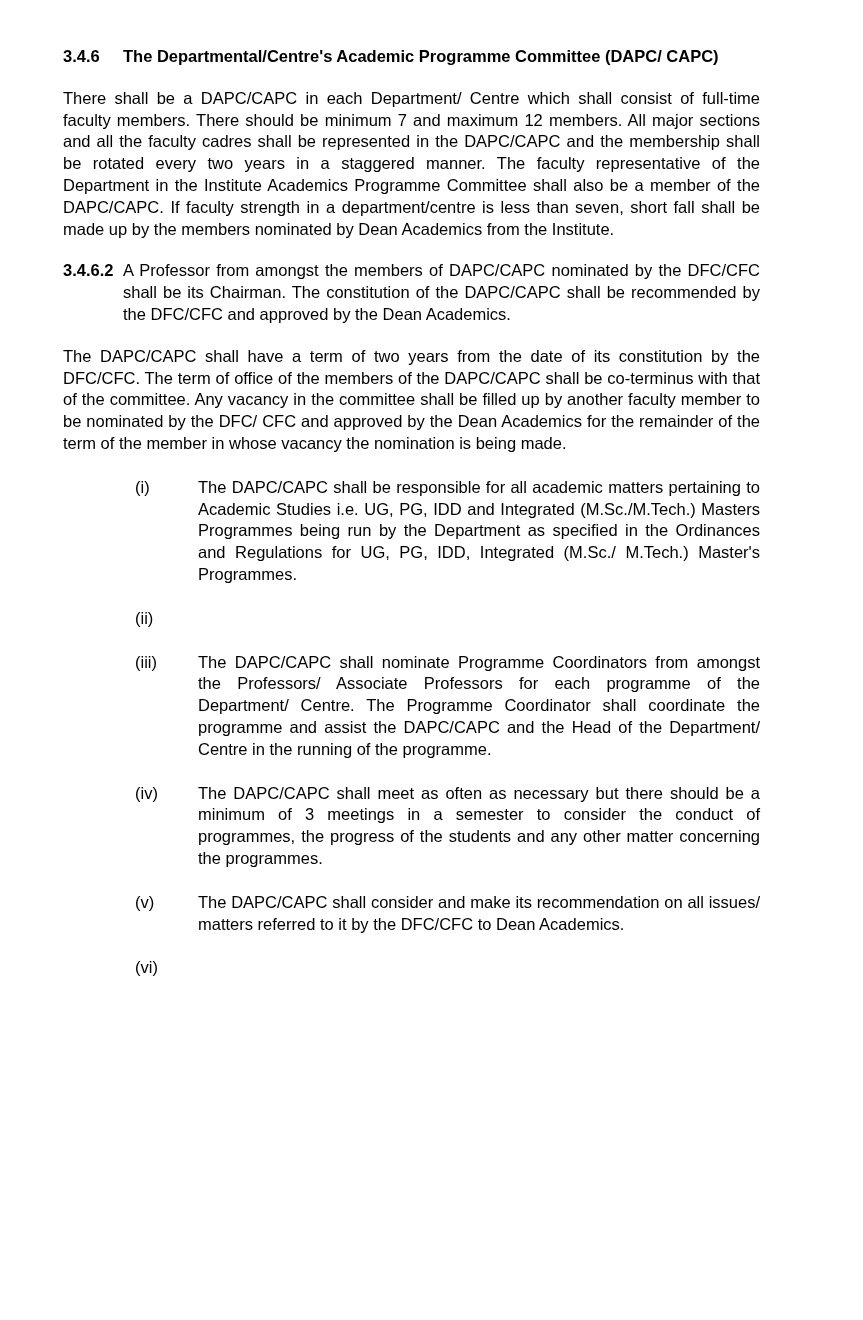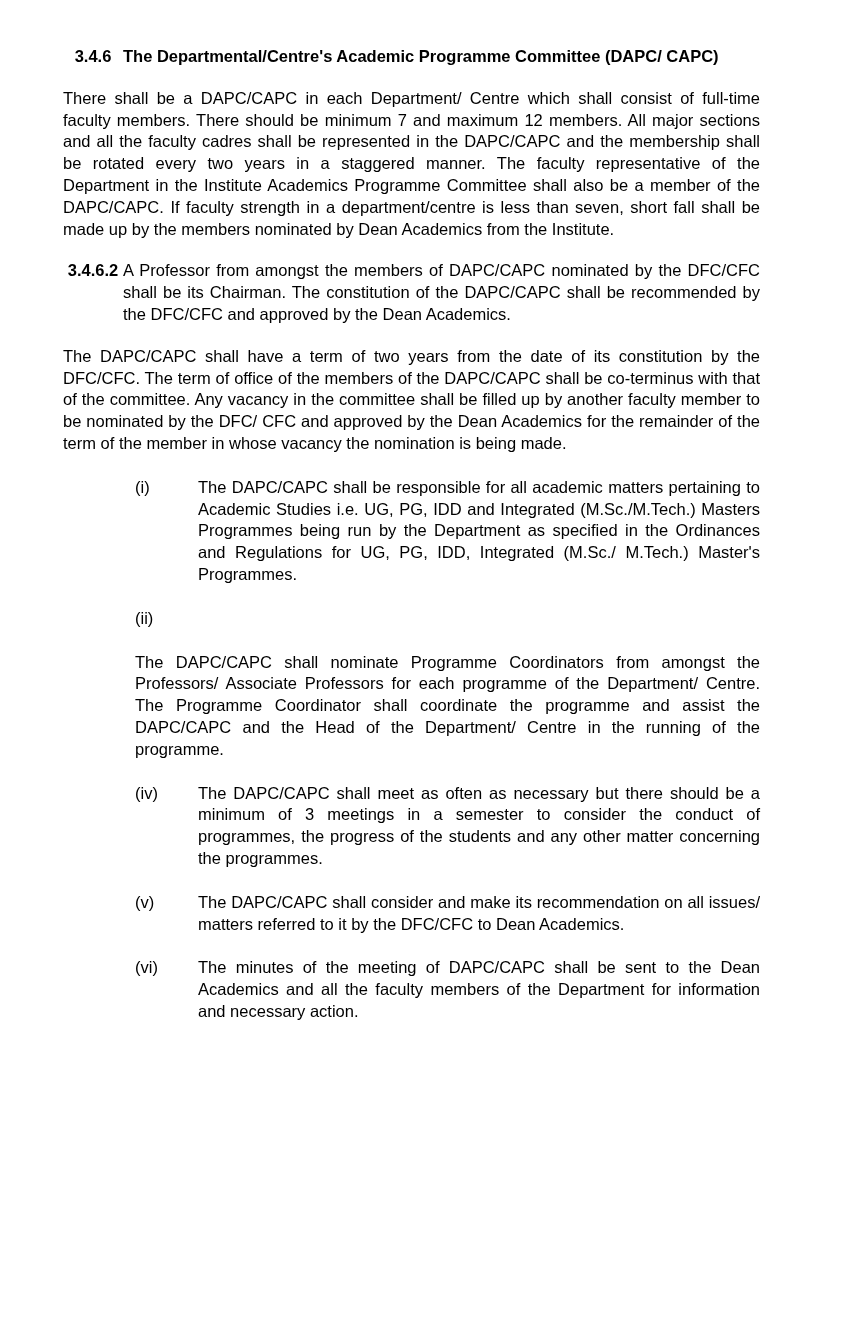--- a/index.html
+++ b/index.html
@@ -24,21 +24,21 @@
     display: flex;
     margin: 20px 0 0 0;
     text-align: justify;
   }
   .para.first {
     margin-top: 0;
   }
   .num {
     flex: 0 0 60px;
     font-weight: bold;
-    text-align: center;
+    text-align: left;
   }
   .body-text {
     flex: 1;
   }
   .bold {
     font-weight: bold;
   }
   .sublist {
     margin: 0;
   }
@@ -81,33 +81,33 @@
     <div class="duty">
       <span class="marker">(i)</span>
       <div class="body-text">The DAPC/CAPC shall be responsible for all academic matters pertaining to Academic Studies i.e. UG, PG, IDD and Integrated (M.Sc./M.Tech.) Masters Programmes being run by the Department as specified in the Ordinances and Regulations for UG, PG, IDD, Integrated (M.Sc./ M.Tech.) Master's Programmes.</div>
     </div>
 
     <div class="duty">
       <span class="marker">(ii)</span>
     </div>
 
     <div class="duty">
+      <span class="marker">(iii)</span>
       <div class="body-text">The DAPC/CAPC shall nominate Programme Coordinators from amongst the Professors/ Associate Professors for each programme of the Department/ Centre. The Programme Coordinator shall coordinate the programme and assist the DAPC/CAPC and the Head of the Department/ Centre in the running of the programme.</div>
     </div>
 
     <div class="duty">
       <span class="marker">(iv)</span>
       <div class="body-text">The DAPC/CAPC shall meet as often as necessary but there should be a minimum of 3 meetings in a semester to consider the conduct of programmes, the progress of the students and any other matter concerning the programmes.</div>
     </div>
 
     <div class="duty">
       <span class="marker">(v)</span>
       <div class="body-text">The DAPC/CAPC shall consider and make its recommendation on all issues/ matters referred to it by the DFC/CFC to Dean Academics.</div>
     </div>
 
     <div class="duty">
       <span class="marker">(vi)</span>
-      <div class="body-text">The minutes of the meeting of DAPC/CAPC shall be sent to the Dean Academics and all the faculty members of the Department for information and necessary action.</div>
     </div>
 
   </div>
 
 </div>
 
 </body></html>

